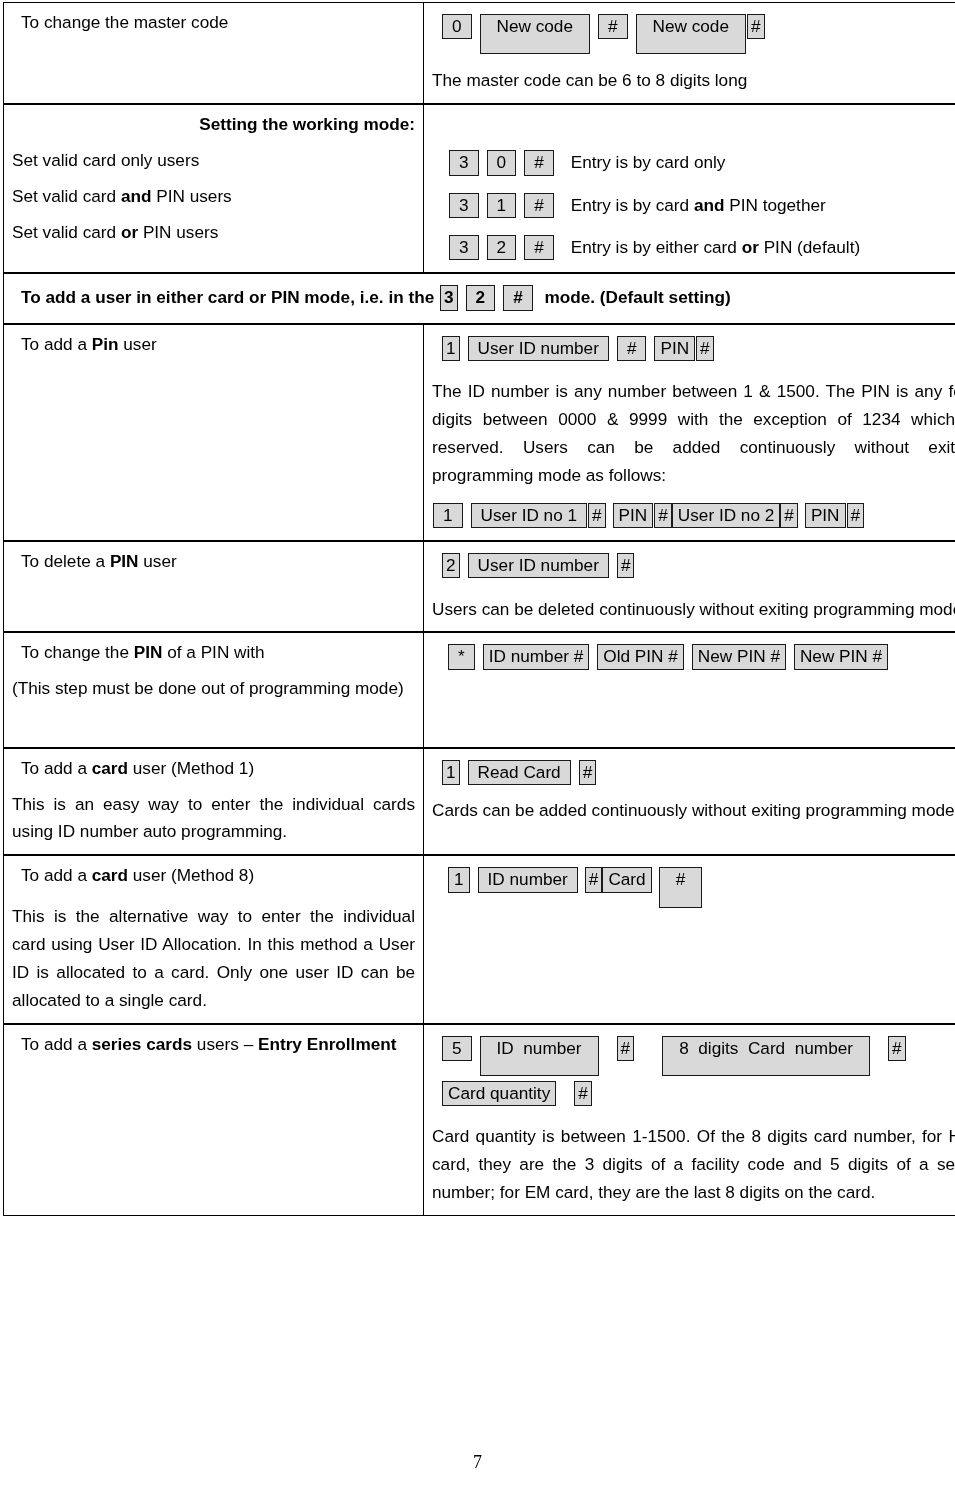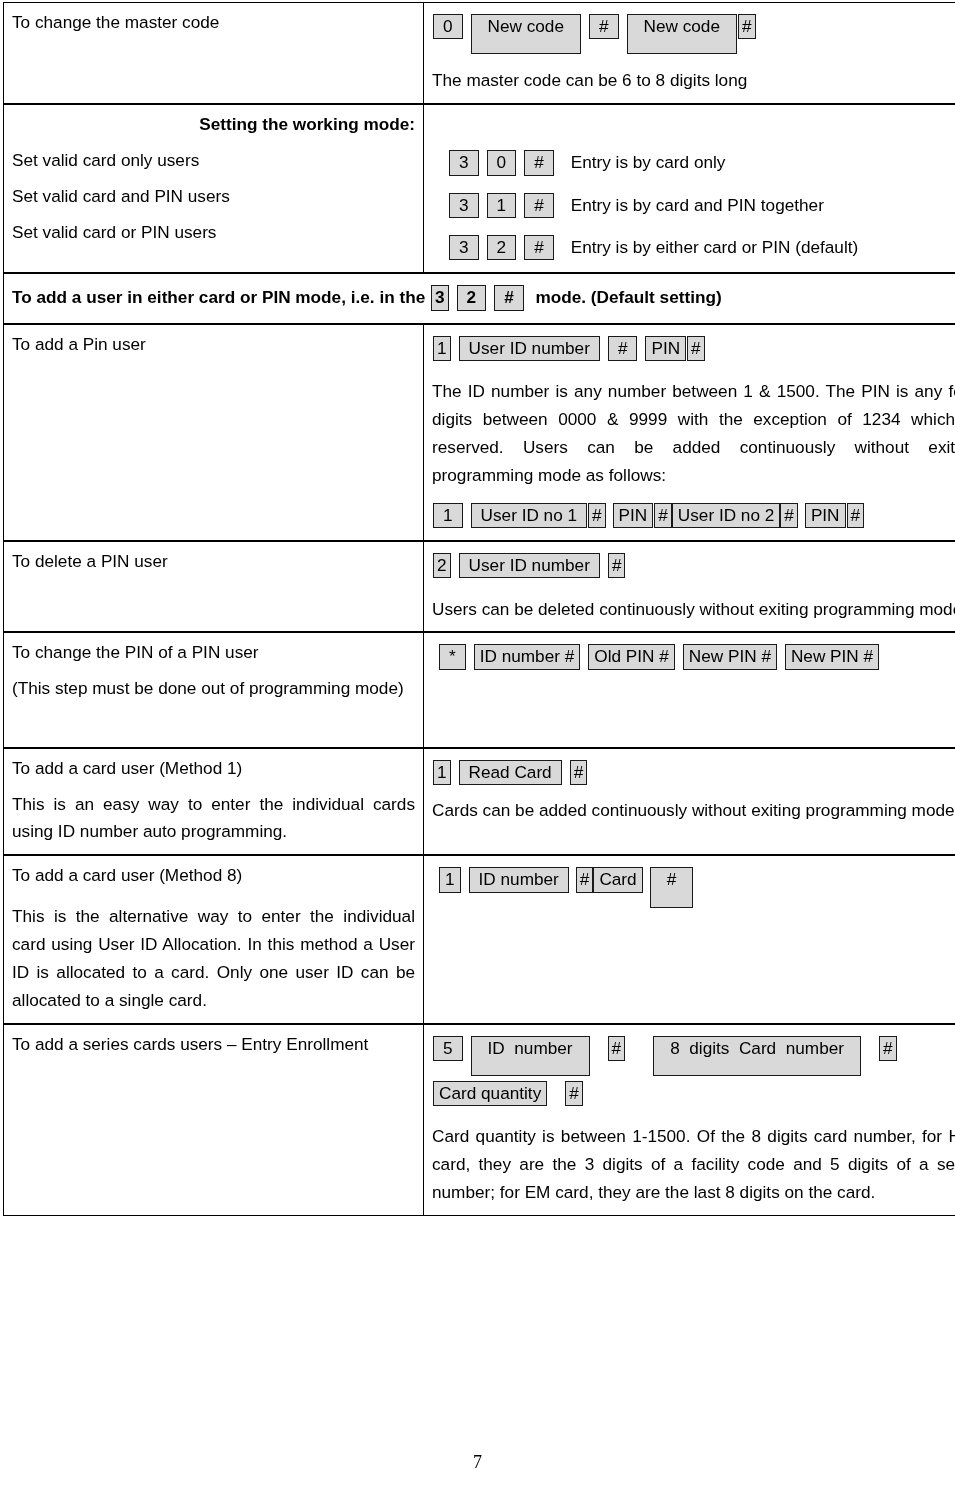--- a/index.html
+++ b/index.html
@@ -38,24 +38,24 @@
     font-size: 17.2px;
     line-height: 1.62;
   }
   td.col-left  { width: 403px; }
   td.col-right { width: 546px; }
 
   
   tr.thick-top > td { border-top-width: 2.4px; }
 
   .just { text-align: justify; text-align-last: left; }
-  .b { font-weight: normal; }
+  .b { font-weight: bold; }
   .i { }
 
-  p.line { margin: 0 0 0 0; }
+  p.line { margin: 0 0 0 9px; }
   p.gap  { margin: 13px 0 0 0; }
   p.gap-s { margin: 8px 0 0 0; }
 
   
   .chip {
     display: inline-block;
     background: #d9d9d9;
     border: 1.3px solid #1a1a1a;
     padding: 0px 5px 1px 5px;
     line-height: 1.30;
@@ -156,21 +156,21 @@
       <td class="col-right">
         <p class="line seq">
           <span class="chip narrow">2</span><span class="seq-sp"></span><span class="chip wide">User ID number</span><span class="seq-sp"></span><span class="chip narrow">#</span>
         </p>
         <p class="gap just">Users can be deleted continuously without exiting programming mode</p>
       </td>
     </tr>
 
     <tr class="thick-top">
       <td class="col-left">
-        <p class="line"><span>To change the </span><span class="b">PIN</span><span> of a PIN user</span></p>
+        <p class="line"><span>To change the </span><span class="b">PIN</span><span> of a PIN with</span></p>
         <p class="gap-s i just">(This step must be done out of programming mode)</p>
       </td>
       <td class="col-right">
         <p class="line seq">
           <span class="seq-sp"></span><span class="chip wide">*</span><span class="seq-sp"></span><span class="chip">ID number #</span><span class="seq-sp"></span><span class="chip">Old PIN #</span><span class="seq-sp"></span><span class="chip">New PIN #</span><span class="seq-sp"></span><span class="chip">New PIN #</span>
         </p>
         <p class="gap" style="height:52px">&nbsp;</p>
       </td>
     </tr>
 

